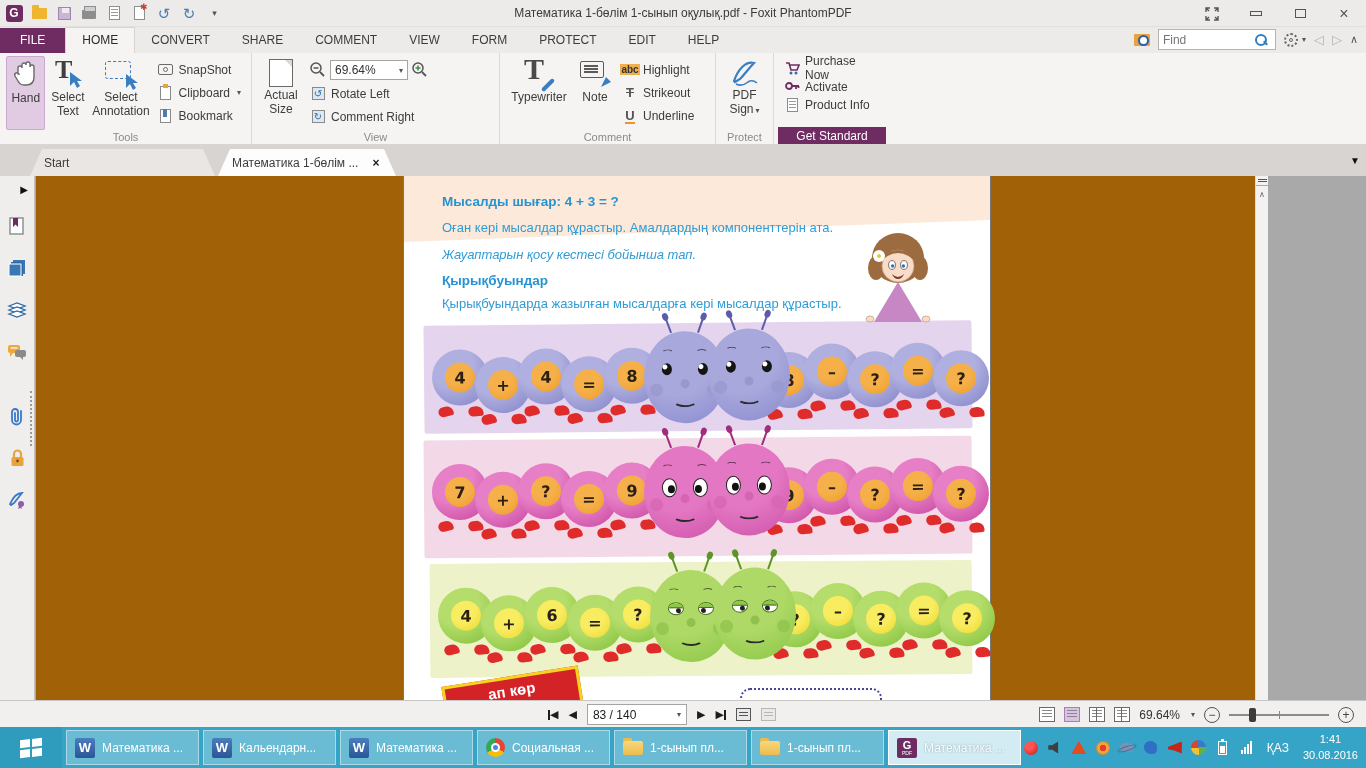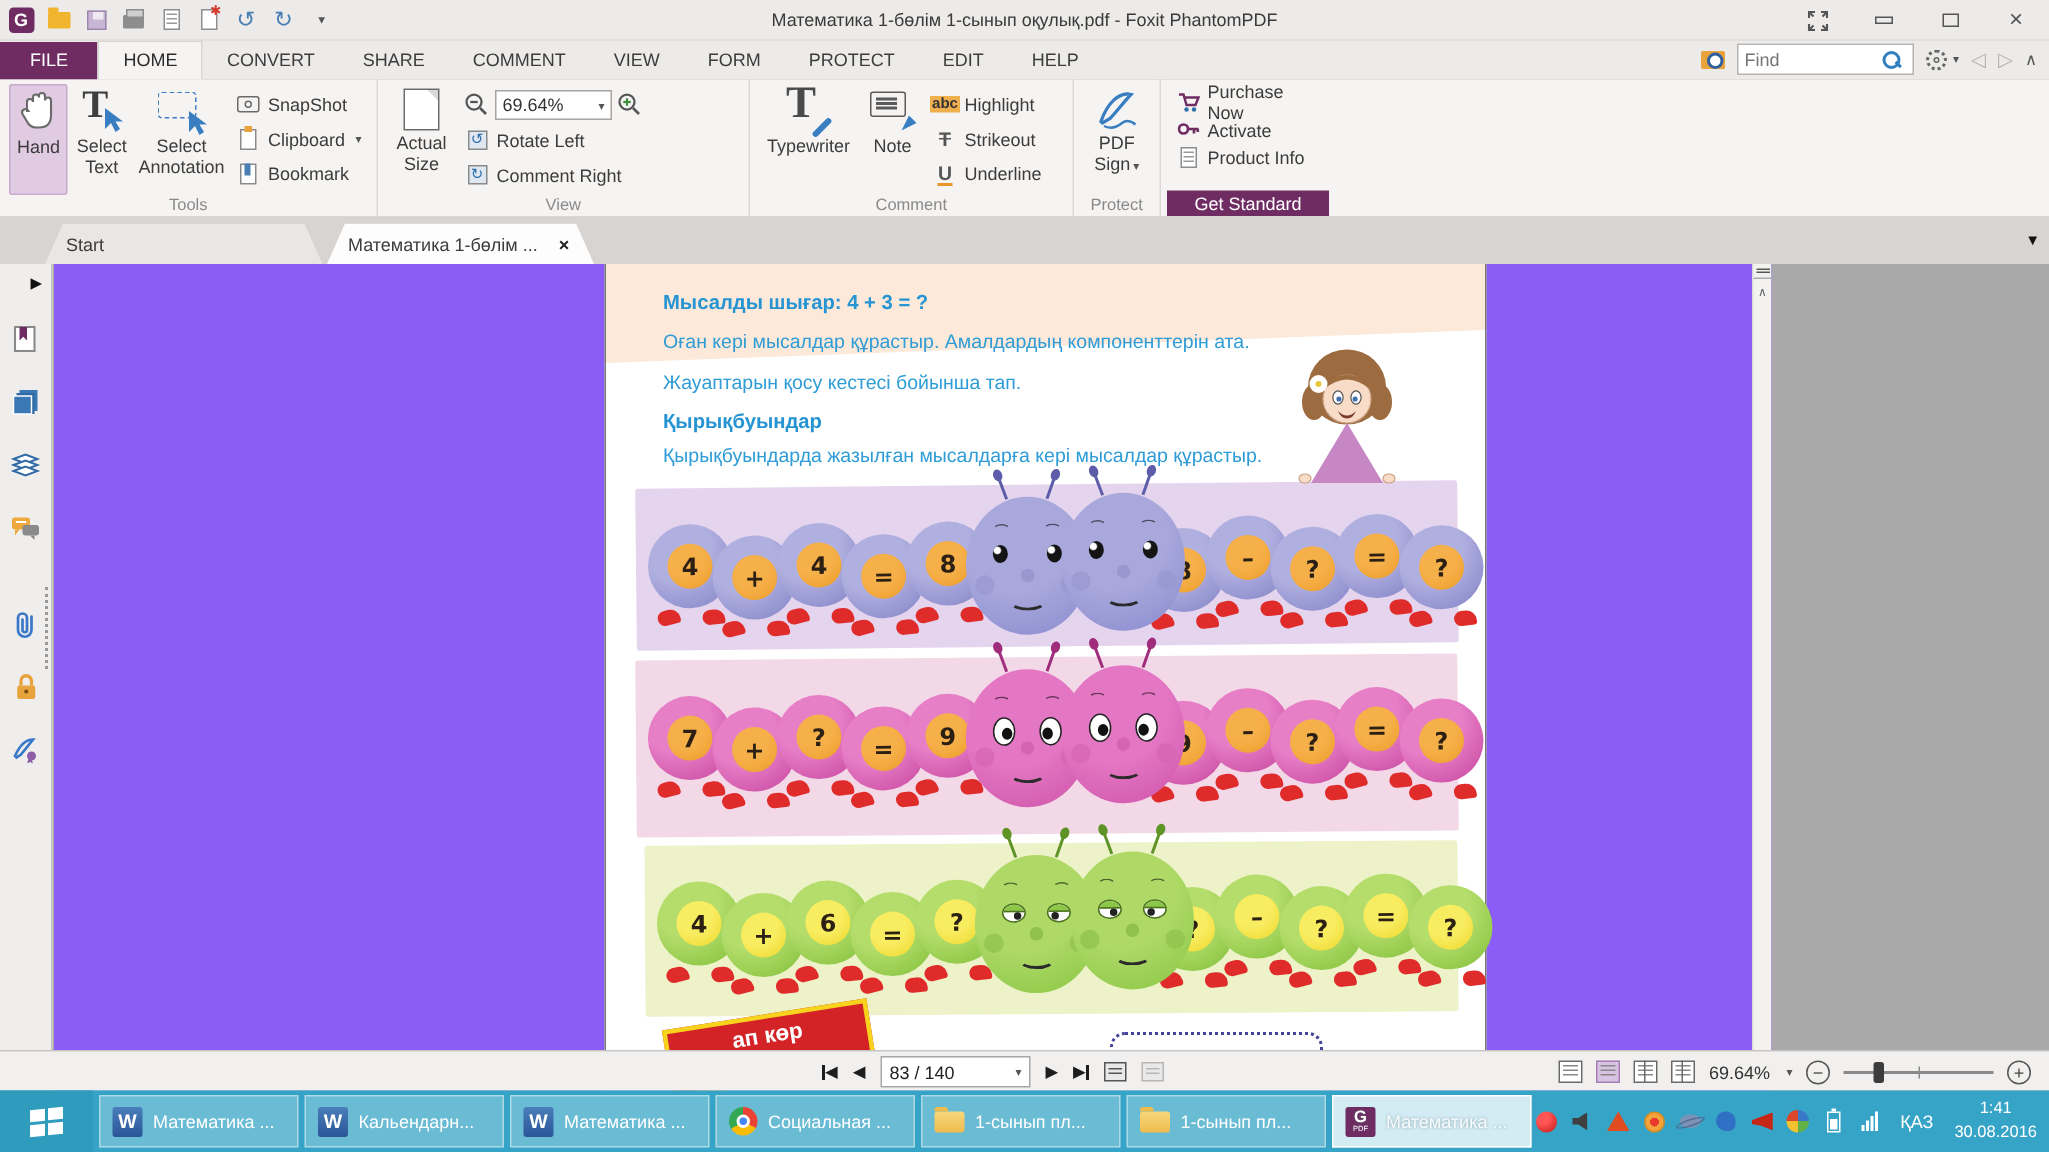--- a/index.html
+++ b/index.html
@@ -87,21 +87,21 @@
   .dtab .x { margin-left:14px; font-size:12px; color:#222; font-weight:bold; }
   .tabmenu-dd { position:absolute; right:6px; top:10px; color:#111; font-size:10px; }
 
   
   .main { position:absolute; left:0; top:176px; width:1366px; height:551px; }
   .sidebar { position:absolute; left:0; top:0; width:35px; height:551px; background:#efeeec; border-right:1px solid #c6c3c0; display:flex; flex-direction:column; align-items:center; }
   .sb-arrow { align-self:flex-end; margin:8px 6px 10px 0; color:#111; font-size:10px; }
   .sb-ic { width:20px; height:20px; margin:11px 0; display:flex; align-items:center; justify-content:center; }
   .sb-gap { height:22px; }
   .sb-handle { position:absolute; right:1px; top:215px; width:3px; height:55px; border-left:2px dotted #9a9a9a; }
-  .docarea { position:absolute; left:36px; top:0; width:1145px; height:551px; background:#8b5cf6; overflow:hidden; }
+  .docarea { position:absolute; left:36px; top:0; width:1232px; height:551px; background:#a16207; overflow:hidden; }
   .vscroll { position:absolute; right:0; top:0; width:13px; height:524px; background:#f3f2f1; border-left:1px solid #dcdcdc; }
   .vsplit { width:13px; height:10px; border-bottom:1px solid #aaa; display:flex; flex-direction:column; align-items:center; justify-content:center; gap:1px; }
   .vsplit i { display:block; width:9px; height:1px; background:#555; }
   .vup { text-align:center; color:#666; font-size:8px; padding-top:4px; }
 
   
   .pdfpage { position:absolute; left:367px; top:0; width:588px; height:551px; background:#fff; border-left:1px solid #777; border-right:1px solid #777; }
   .peach { position:absolute; left:0; top:0; width:100%; height:66px; background:#fce9d9; clip-path:polygon(0 0,100% 0,100% 44px,0 66px); }
   .ptext { position:absolute; left:38px; color:#2e9cd6; font-size:13px; white-space:nowrap; }
   .ptext.b { font-weight:bold; font-size:13.5px; color:#2694d2; }
@@ -535,21 +535,21 @@
         </svg>
     </span>
     <span class="sb-handle"></span>
   </div>
 
   <div class="docarea">
     <div class="pdfpage">
       <div class="peach"></div>
       <div class="ptext b" style="top:18px;">Мысалды шығар: 4 + 3 = ?</div>
       <div class="ptext" style="top:44px;">Оған кері мысалдар құрастыр. Амалдардың компоненттерін ата.</div>
-      <div class="ptext" style="top:71px;">Жауаптарын қосу кестесі бойынша тап.</div>
+      <div class="ptext" style="top:71px;font-style:italic;">Жауаптарын қосу кестесі бойынша тап.</div>
       <div class="ptext b" style="top:97px;">Қырықбуындар</div>
       <div class="ptext" style="top:120px;">Қырықбуындарда жазылған мысалдарға кері мысалдар құрастыр.</div>
 
       <div class="girl">
         <svg width="84" height="100" viewBox="0 0 84 100">
           <ellipse cx="42" cy="30" rx="26" ry="25" fill="#9c6b3f"></ellipse>
           <ellipse cx="20" cy="40" rx="8" ry="12" fill="#9c6b3f"></ellipse>
           <ellipse cx="64" cy="40" rx="8" ry="12" fill="#9c6b3f"></ellipse>
           <circle cx="42" cy="38" r="16" fill="#f9dcc8" stroke="#caa184" stroke-width="0.8"></circle>
           <path d="M26 32 q16-14 32 0 q-4-10-16-10 t-16 10" fill="#9c6b3f"></path>

